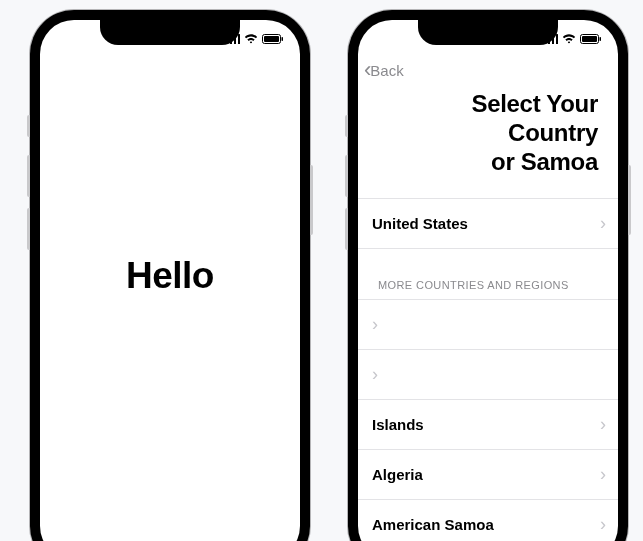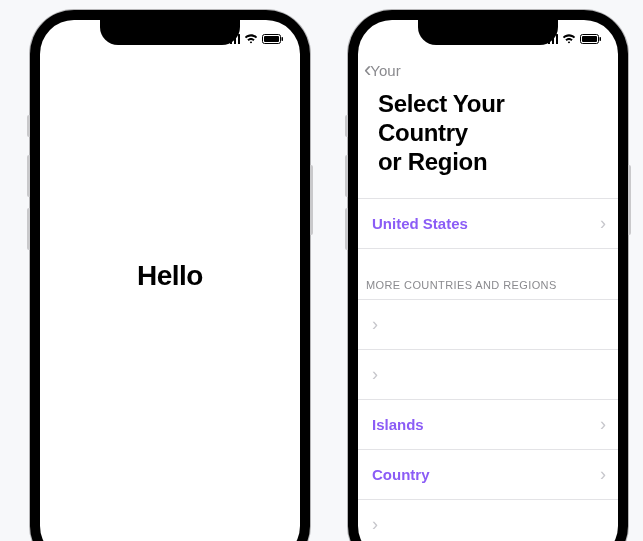--- a/index.html
+++ b/index.html
@@ -66,21 +66,21 @@
     }
 
     .hello-wrap {
       height: calc(100% - 32px);
       display: flex;
       align-items: center;
       justify-content: center;
       padding-bottom: 60px;
     }
     .hello {
-      font-size: 28px;
+      font-size: 37px;
       font-weight: 700;
       letter-spacing: -0.5px;
     }
 
     
     .nav-bar {
       display: flex;
       align-items: center;
       padding: 6px 10px 0 6px;
       height: 30px;
@@ -95,53 +95,53 @@
     .back-chevron {
       font-size: 22px;
       line-height: 1;
       margin-right: -1px;
       font-weight: 300;
     }
 
     .title {
       font-size: 24px;
       font-weight: 700;
-      text-align: left;
+      text-align: right;
       letter-spacing: -0.3px;
       padding: 8px 20px 22px;
       line-height: 1.2;
     }
 
     .list { }
     .row {
       display: flex;
       align-items: center;
       justify-content: space-between;
       padding: 14px 12px 14px 14px;
       border-bottom: 1px solid #e3e3e6;
       cursor: pointer;
     }
     .row:first-child { border-top: 1px solid #e3e3e6; }
     .row-label {
       font-size: 15px;
       font-weight: 600;
-      color: #8b5cf6;
+      color: #000000;
     }
     .row-chevron {
       color: #c7c7cc;
       font-size: 18px;
       font-weight: 300;
     }
 
     .section-header {
       font-size: 11px;
       font-weight: 500;
       color: #8a8a8e;
       letter-spacing: 0.4px;
-      padding: 30px 8px 8px;
+      padding: 30px 20px 8px;
     }
 
     
     .signal-icon { display: inline-flex; align-items: flex-end; gap: 1.5px; }
     .signal-bar { width: 2.5px; background: #000; border-radius: 0.5px; }
     .b1 { height: 4px; } .b2 { height: 6px; } .b3 { height: 8px; } .b4 { height: 10px; }
 
     .wifi-icon svg, .battery-icon svg { display: block; }
   </style>
 </head>
@@ -204,27 +204,27 @@
             <rect x="0.5" y="0.5" width="18" height="9" rx="2" fill="none" stroke="#000" stroke-width="1"></rect>
             <rect x="2" y="2" width="15" height="6" rx="1" fill="#000"></rect>
             <rect x="19.5" y="3" width="1.5" height="4" rx="0.7" fill="#000"></rect>
           </svg>
       </span>
     </div>
 
     <div class="nav-bar">
       <div class="back-btn">
         <span class="back-chevron">‹</span>
-        <span>Your</span>
+        <span>Back</span>
       </div>
     </div>
 
     <div class="title">
       <span>Select Your Country</span><br>
-      <span>or Region</span>
+      <span>or Samoa</span>
     </div>
 
     <div class="list">
       <div class="row">
         <span class="row-label">United States</span>
         <span class="row-chevron">›</span>
       </div>
     </div>
 
     <div class="section-header">MORE COUNTRIES AND REGIONS</div>
@@ -234,23 +234,24 @@
         <span class="row-chevron">›</span>
       </div>
       <div class="row">
         <span class="row-chevron">›</span>
       </div>
       <div class="row">
         <span class="row-label">Islands</span>
         <span class="row-chevron">›</span>
       </div>
       <div class="row">
-        <span class="row-label">Country</span>
-        <span class="row-chevron">›</span>
-      </div>
-      <div class="row">
+        <span class="row-label">Algeria</span>
+        <span class="row-chevron">›</span>
+      </div>
+      <div class="row">
+        <span class="row-label">American Samoa</span>
         <span class="row-chevron">›</span>
       </div>
 
     </div>
 
   </div>
 </div>
 
 </body></html>

